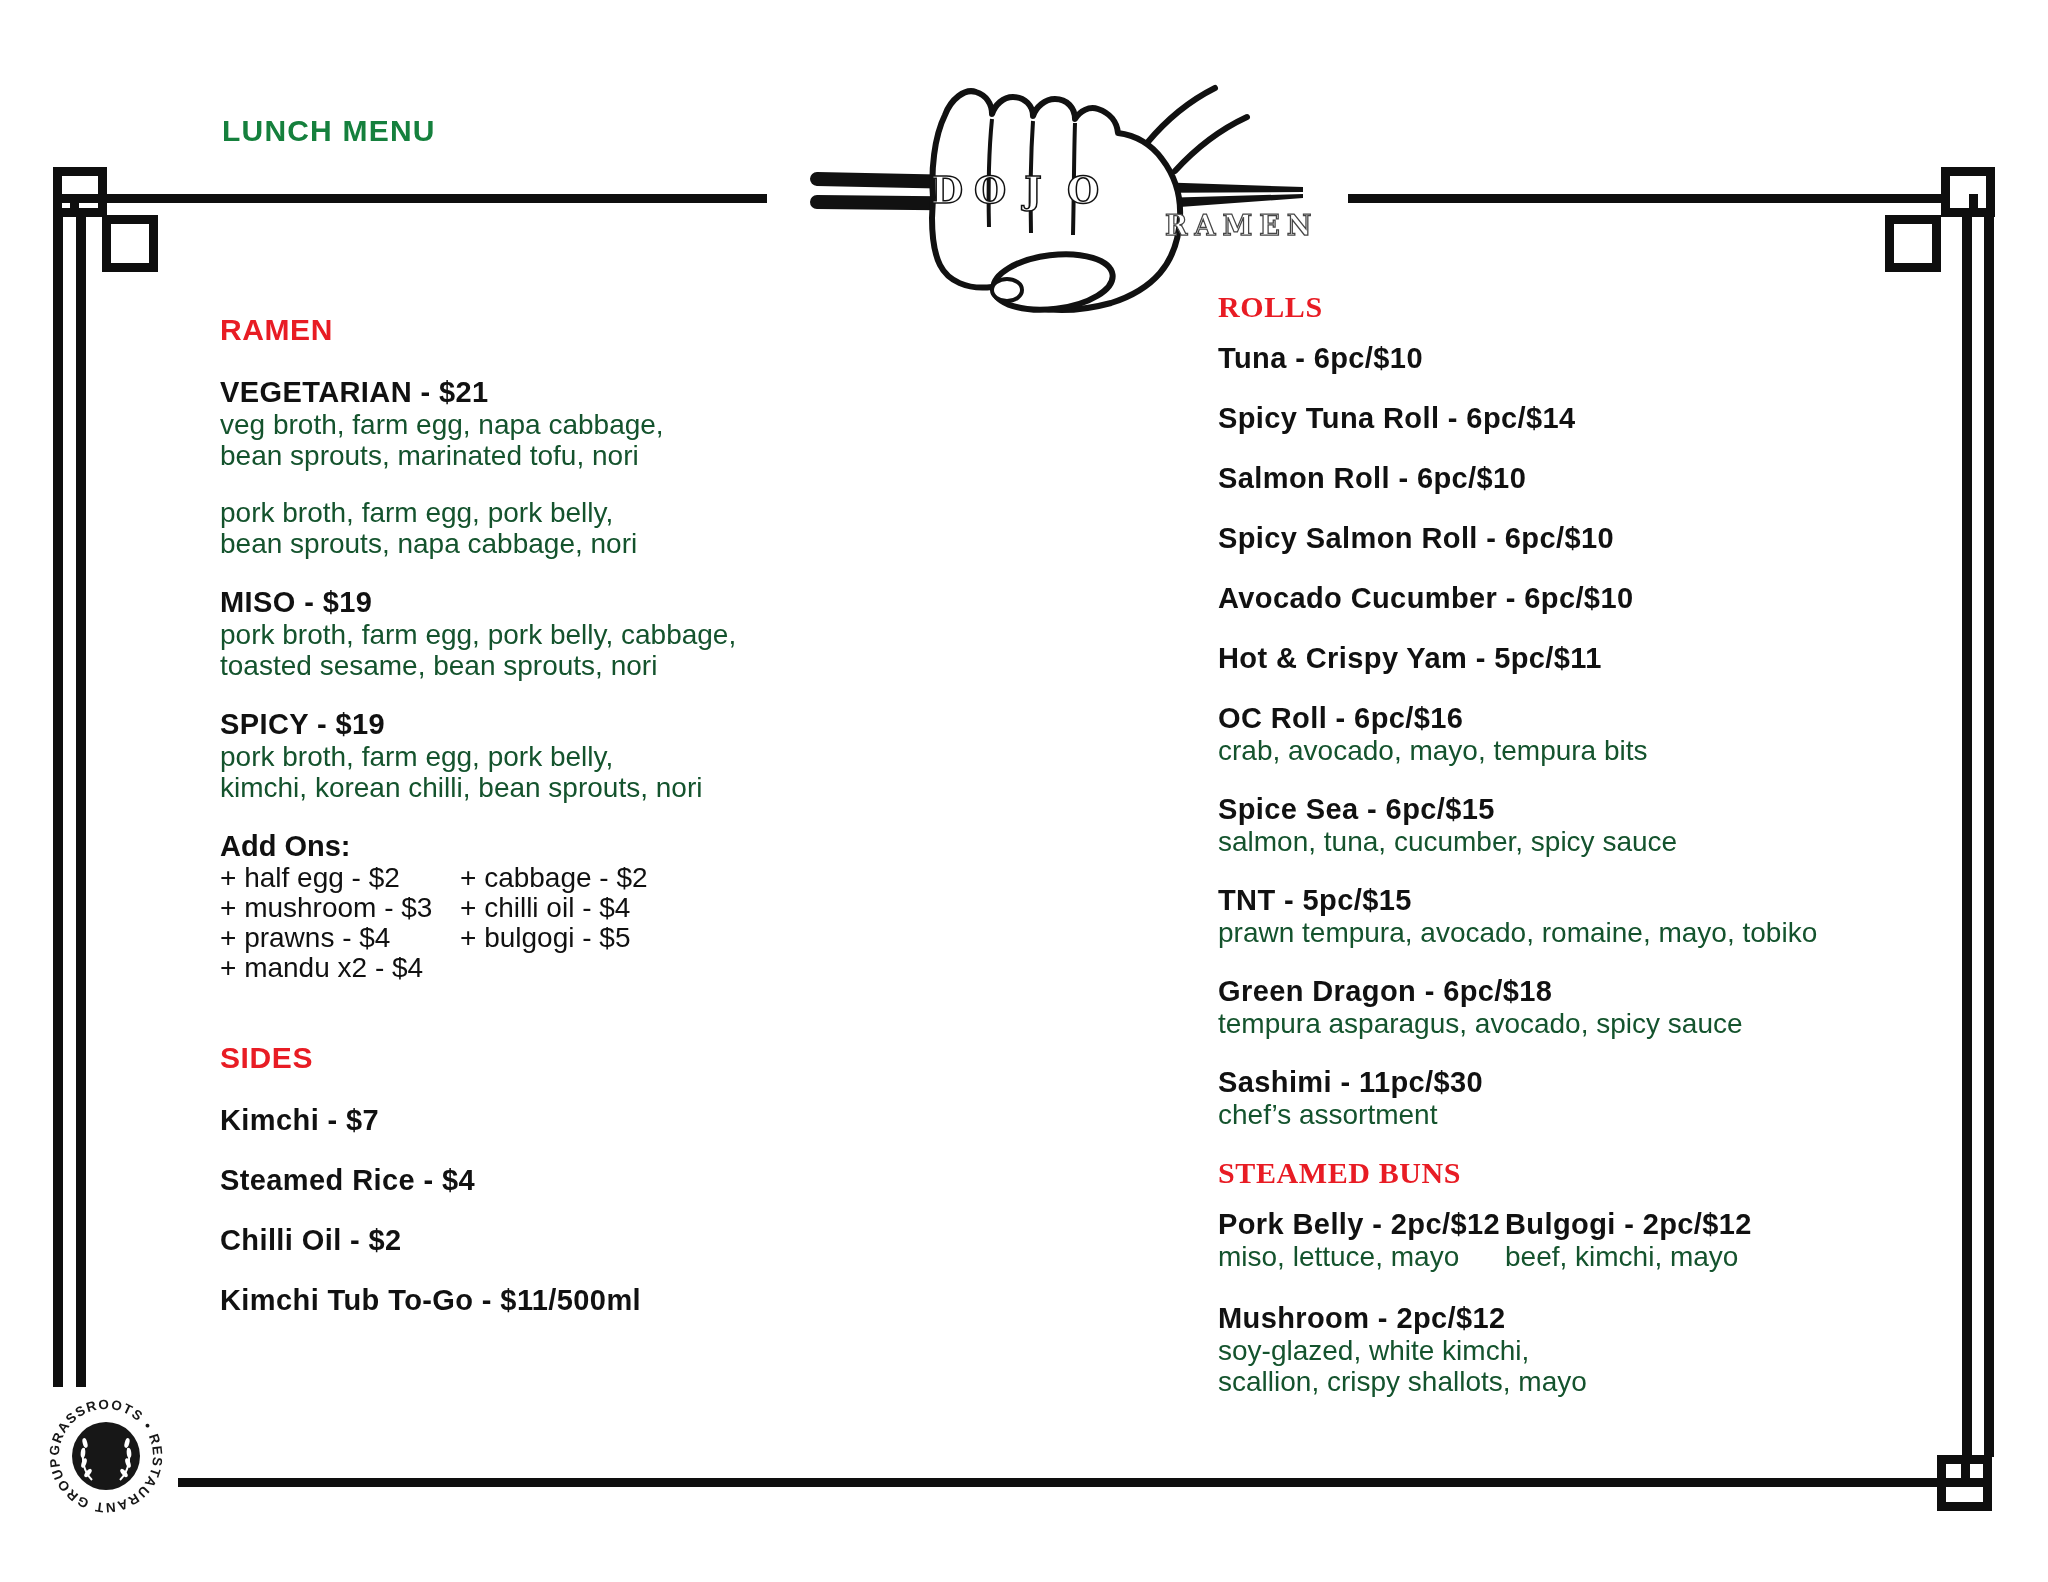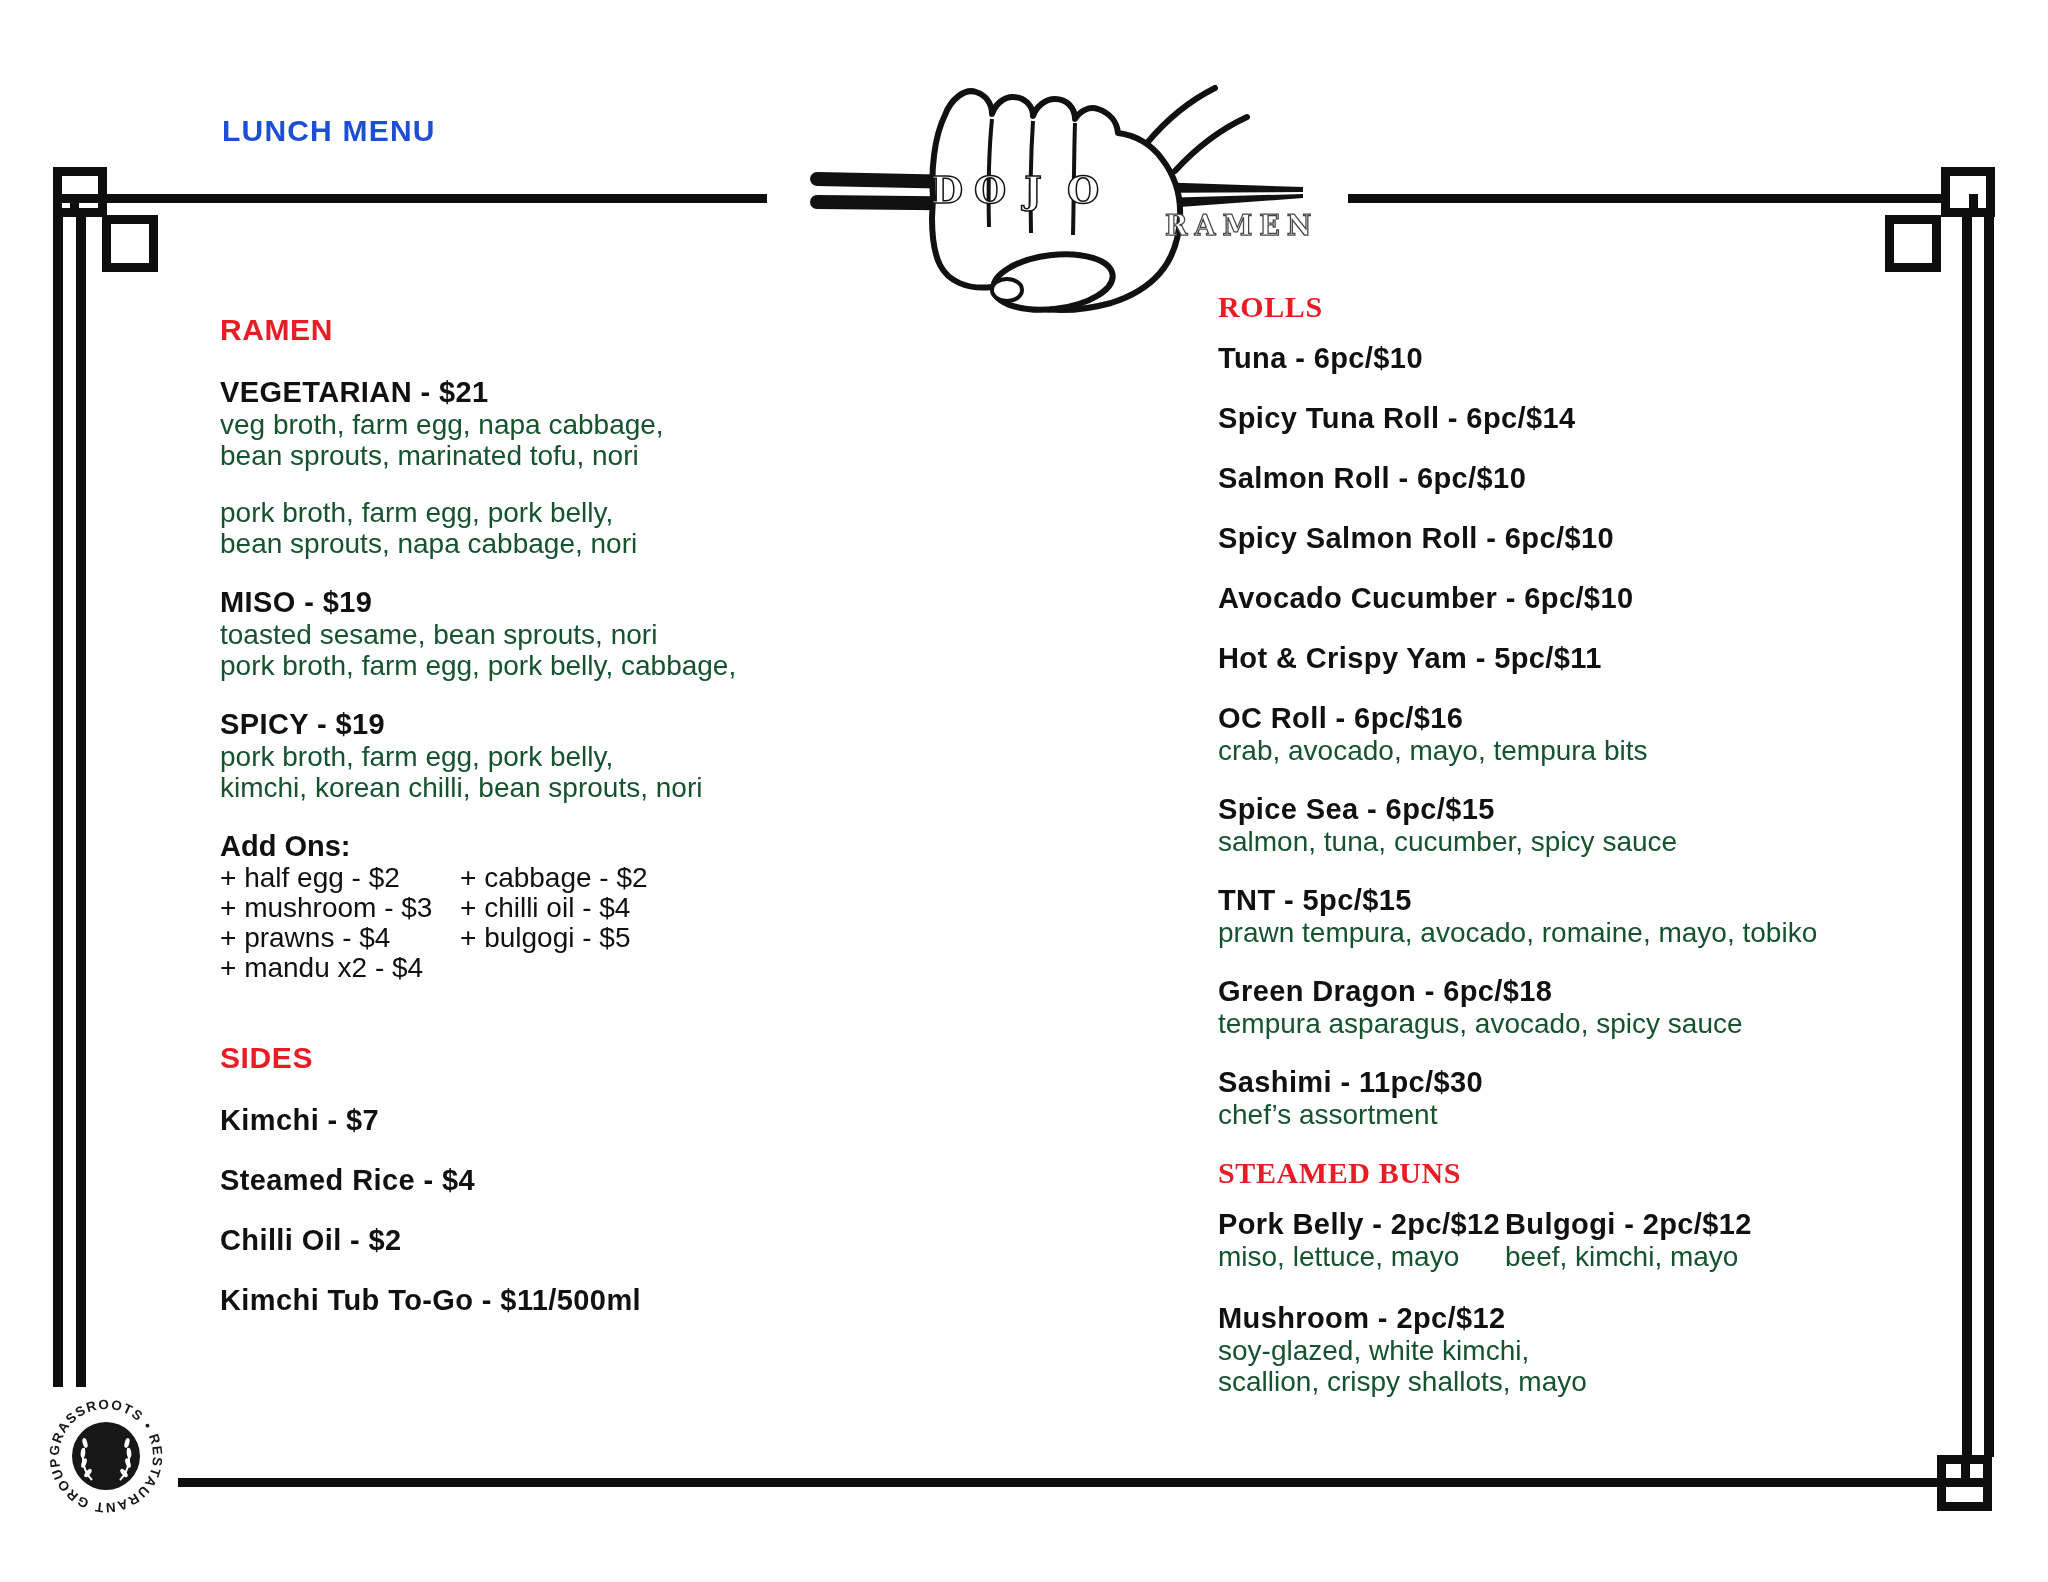--- a/index.html
+++ b/index.html
@@ -5,21 +5,21 @@
   html,body{margin:0;padding:0;background:#fff;}
   #canvas{position:relative;width:2048px;height:1582px;background:#fff;overflow:hidden;
           font-family:"Liberation Sans","DejaVu Sans",sans-serif;color:#111;}
 
   
   .fl{position:absolute;background:#0e0e0e;}
   .fbox{position:absolute;border:9px solid #0e0e0e;box-sizing:border-box;background:transparent;}
 
   
   .page-title{position:absolute;left:222px;top:114px;font-size:30px;font-weight:700;
-              letter-spacing:1.2px;color:#1d4ed8;white-space:nowrap;}
+              letter-spacing:1.2px;color:#15803d;white-space:nowrap;}
   .sec-heading{font-size:30px;font-weight:700;letter-spacing:.6px;color:#e81c24;
                line-height:34px;white-space:nowrap;}
   .col{position:absolute;}
   #col-left{left:220px;top:313px;width:600px;}
   #col-right{left:1218px;top:290px;width:680px;}
   #col-left .sec-heading{margin-bottom:28px;}
   #col-right .sec-heading{margin-bottom:17px;font-family:Liberation Serif, serif;}
   .sec-heading.sides-gap{margin-top:58px;margin-bottom:26px;}
   .sec-heading.buns-gap{margin-top:2px;margin-bottom:29px;}
 
@@ -114,22 +114,22 @@
           <div class="item-name">VEGETARIAN - $21</div>
           <div class="item-desc">veg broth, farm egg, napa cabbage,</div>
           <div class="item-desc">bean sprouts, marinated tofu, nori</div>
         </div>
         <div class="menu-item">
           <div class="item-desc">pork broth, farm egg, pork belly,</div>
           <div class="item-desc">bean sprouts, napa cabbage, nori</div>
         </div>
         <div class="menu-item">
           <div class="item-name">MISO - $19</div>
+          <div class="item-desc">pork broth, farm egg, pork belly, cabbage,</div>
           <div class="item-desc">toasted sesame, bean sprouts, nori</div>
-          <div class="item-desc">pork broth, farm egg, pork belly, cabbage,</div>
         </div>
         <div class="menu-item">
           <div class="item-name">SPICY - $19</div>
           <div class="item-desc">pork broth, farm egg, pork belly,</div>
           <div class="item-desc">kimchi, korean chilli, bean sprouts, nori</div>
         </div>
       </div>
 
     <div class="addons">
       <div class="addons-title">Add Ons:</div>

